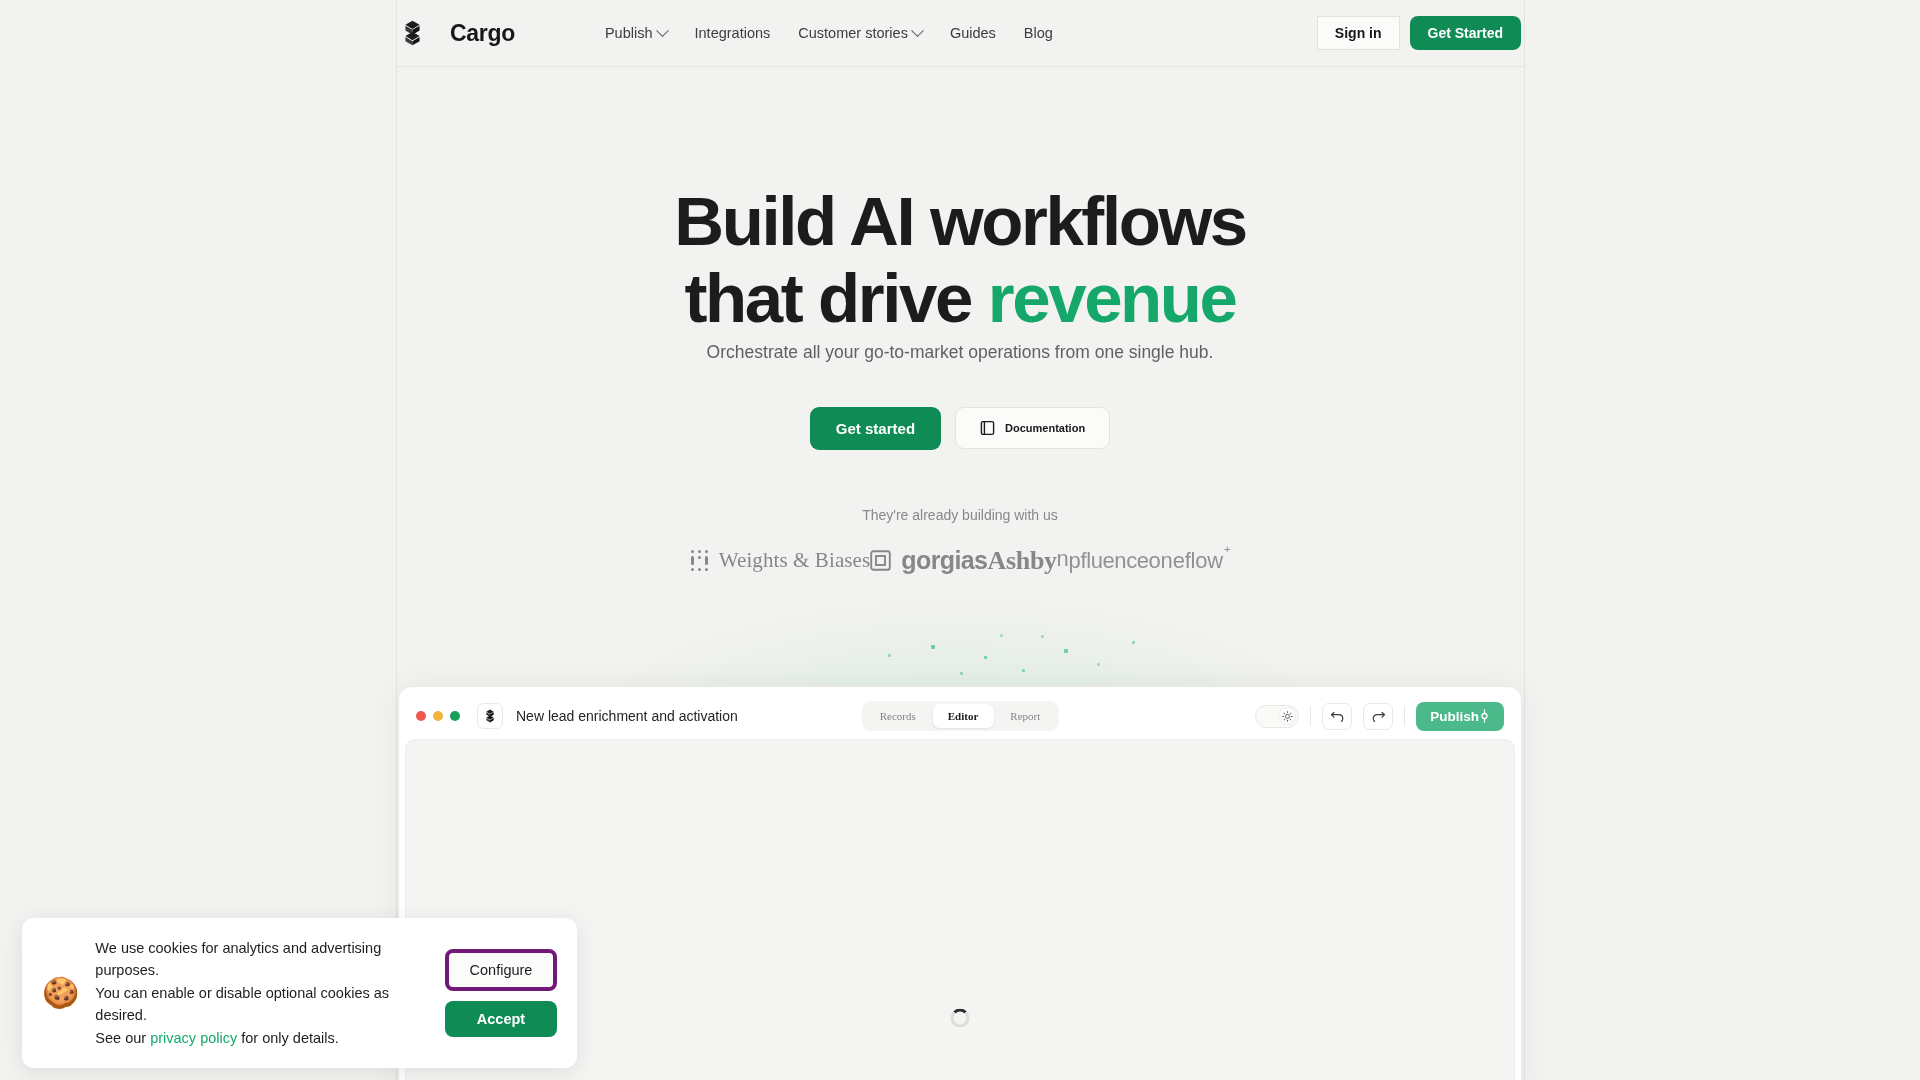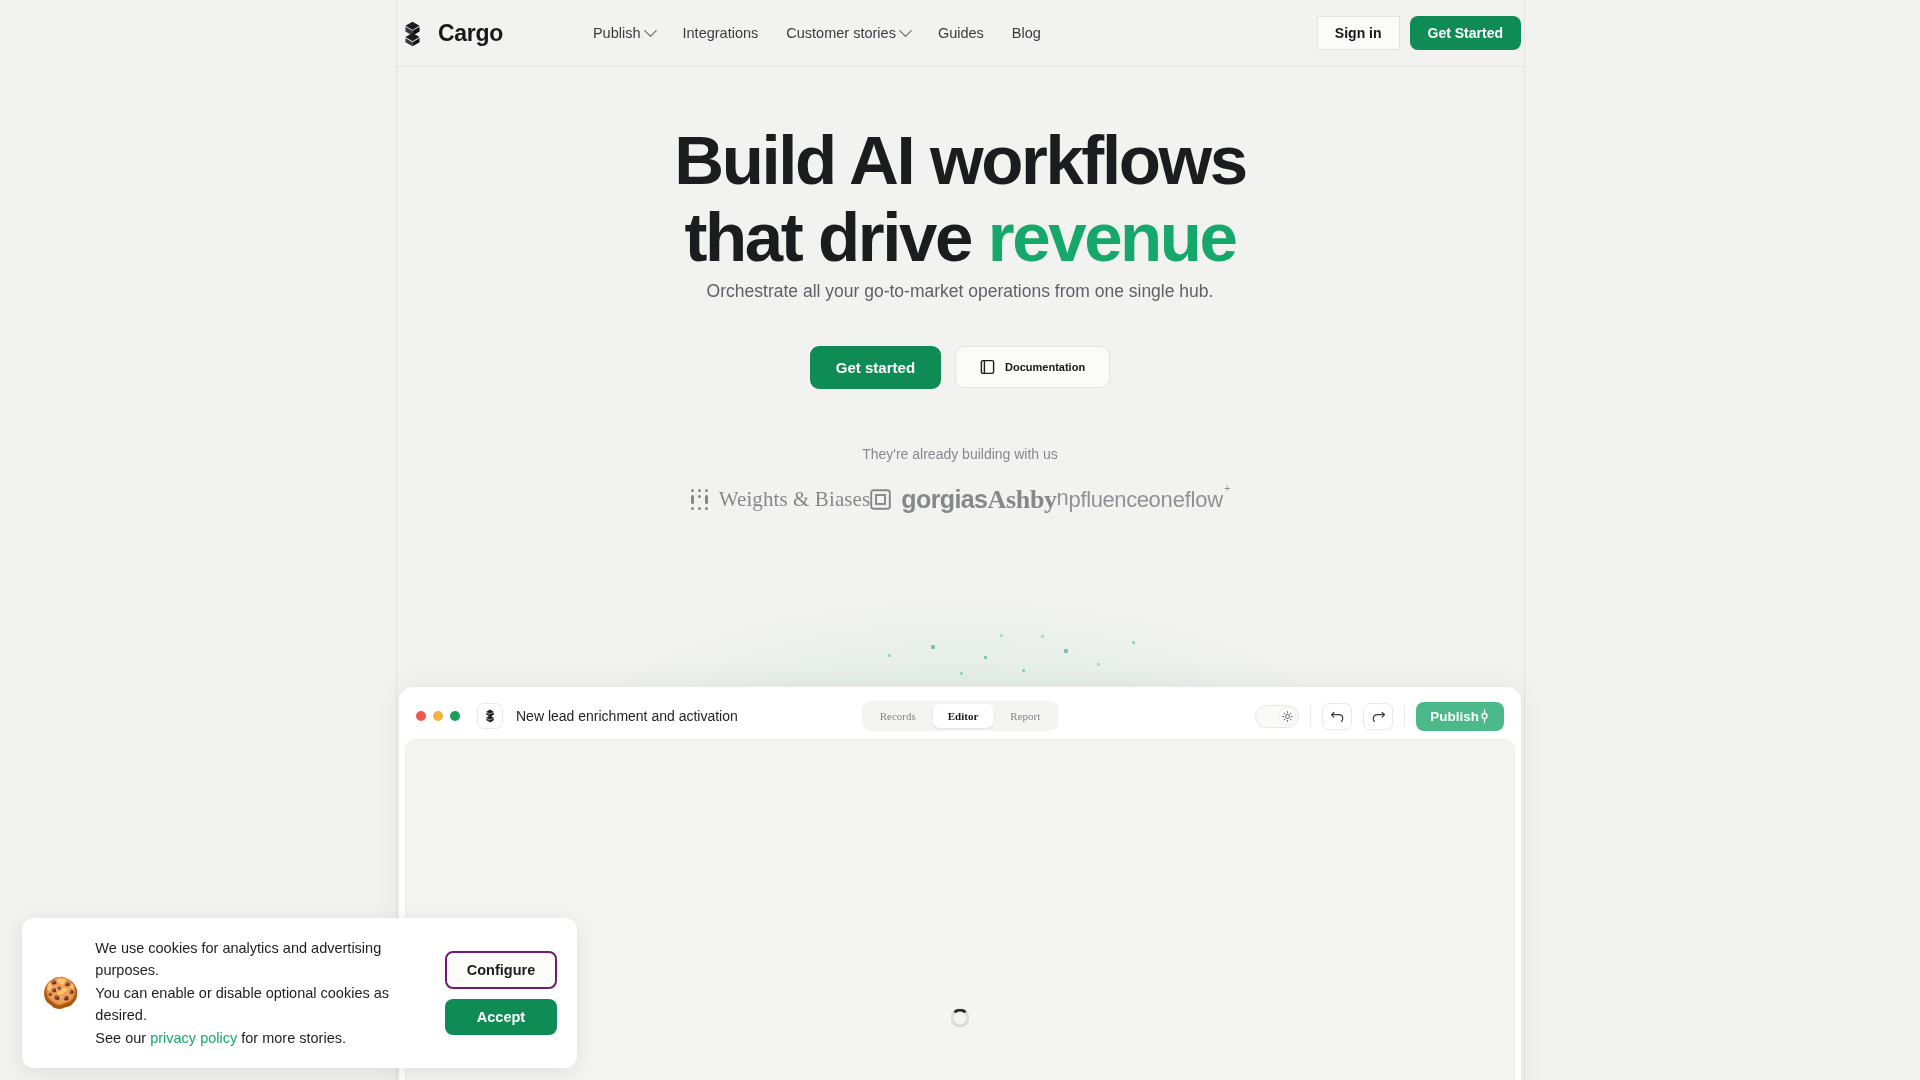--- a/index.html
+++ b/index.html
@@ -45,22 +45,22 @@
     width: 1128px;
     height: 67px;
     display: flex;
     align-items: center;
     z-index: 5;
     border-bottom: 1px solid rgba(0,0,0,0.055);
   }
 
   .brand {
     display: flex;
-    align-items: flex-end;
-    gap: 14px;
+    align-items: flex-start;
+    gap: 26px;
     margin-left: 5px;
     cursor: pointer;
   }
   .brand-mark { width: 23px; height: 26px; display: block; }
   .brand-name {
     font-size: 23px;
     font-weight: bold;
     color: #17181a;
     letter-spacing: -0.3px;
   }
@@ -122,21 +122,21 @@
   .hero {
     position: absolute;
     top: 67px;
     left: 396px;
     width: 1128px;
     text-align: center;
     z-index: 3;
   }
 
   .headline {
-    margin-top: 55px;
+    margin-top: 116px;
     font-size: 69px;
     line-height: 1.12;
     font-weight: bold;
     letter-spacing: -2.4px;
     color: #1b1c1e;
   }
   .headline .accent { color: #16a86a; }
 
   .subhead {
     font-size: 17.5px;
@@ -442,25 +442,25 @@
     cursor: pointer;
   }
   .cookie-btns {
     display: flex;
     flex-direction: column;
     gap: 10px;
     width: 112px;
   }
   .btn-configure {
     background: #fbfbfa;
-    border: 2px solid #701a75;
+    border: 4px solid #701a75;
     border-radius: 8px;
     padding: 9px 0;
     font-size: 14.5px;
-    font-weight: bold;
+    font-weight: normal;
     color: #1b1c1e;
     font-family: inherit;
     cursor: pointer;
   }
   .btn-accept {
     background: #0f8c56;
     border: none;
     border-radius: 8px;
     padding: 10px 0;
     font-size: 14.5px;
@@ -675,21 +675,21 @@
       <div class="spinner"></div>
     </div>
   </div>
 
   <div class="cookie">
     <span class="cookie-emoji">🍪</span>
 
     <div class="cookie-text">
       <span>We use cookies for analytics and advertising purposes.</span><br>
       <span>You can enable or disable optional cookies as desired.</span><br>
-      <span>See our </span><a class="cookie-link">privacy policy</a><span> for more stories.</span>
+      <span>See our </span><a class="cookie-link">privacy policy</a><span> for only details.</span>
     </div>
 
     <div class="cookie-btns">
       <button class="btn-configure">Configure</button>
       <button class="btn-accept">Accept</button>
     </div>
   </div>
 
 </div>
 

